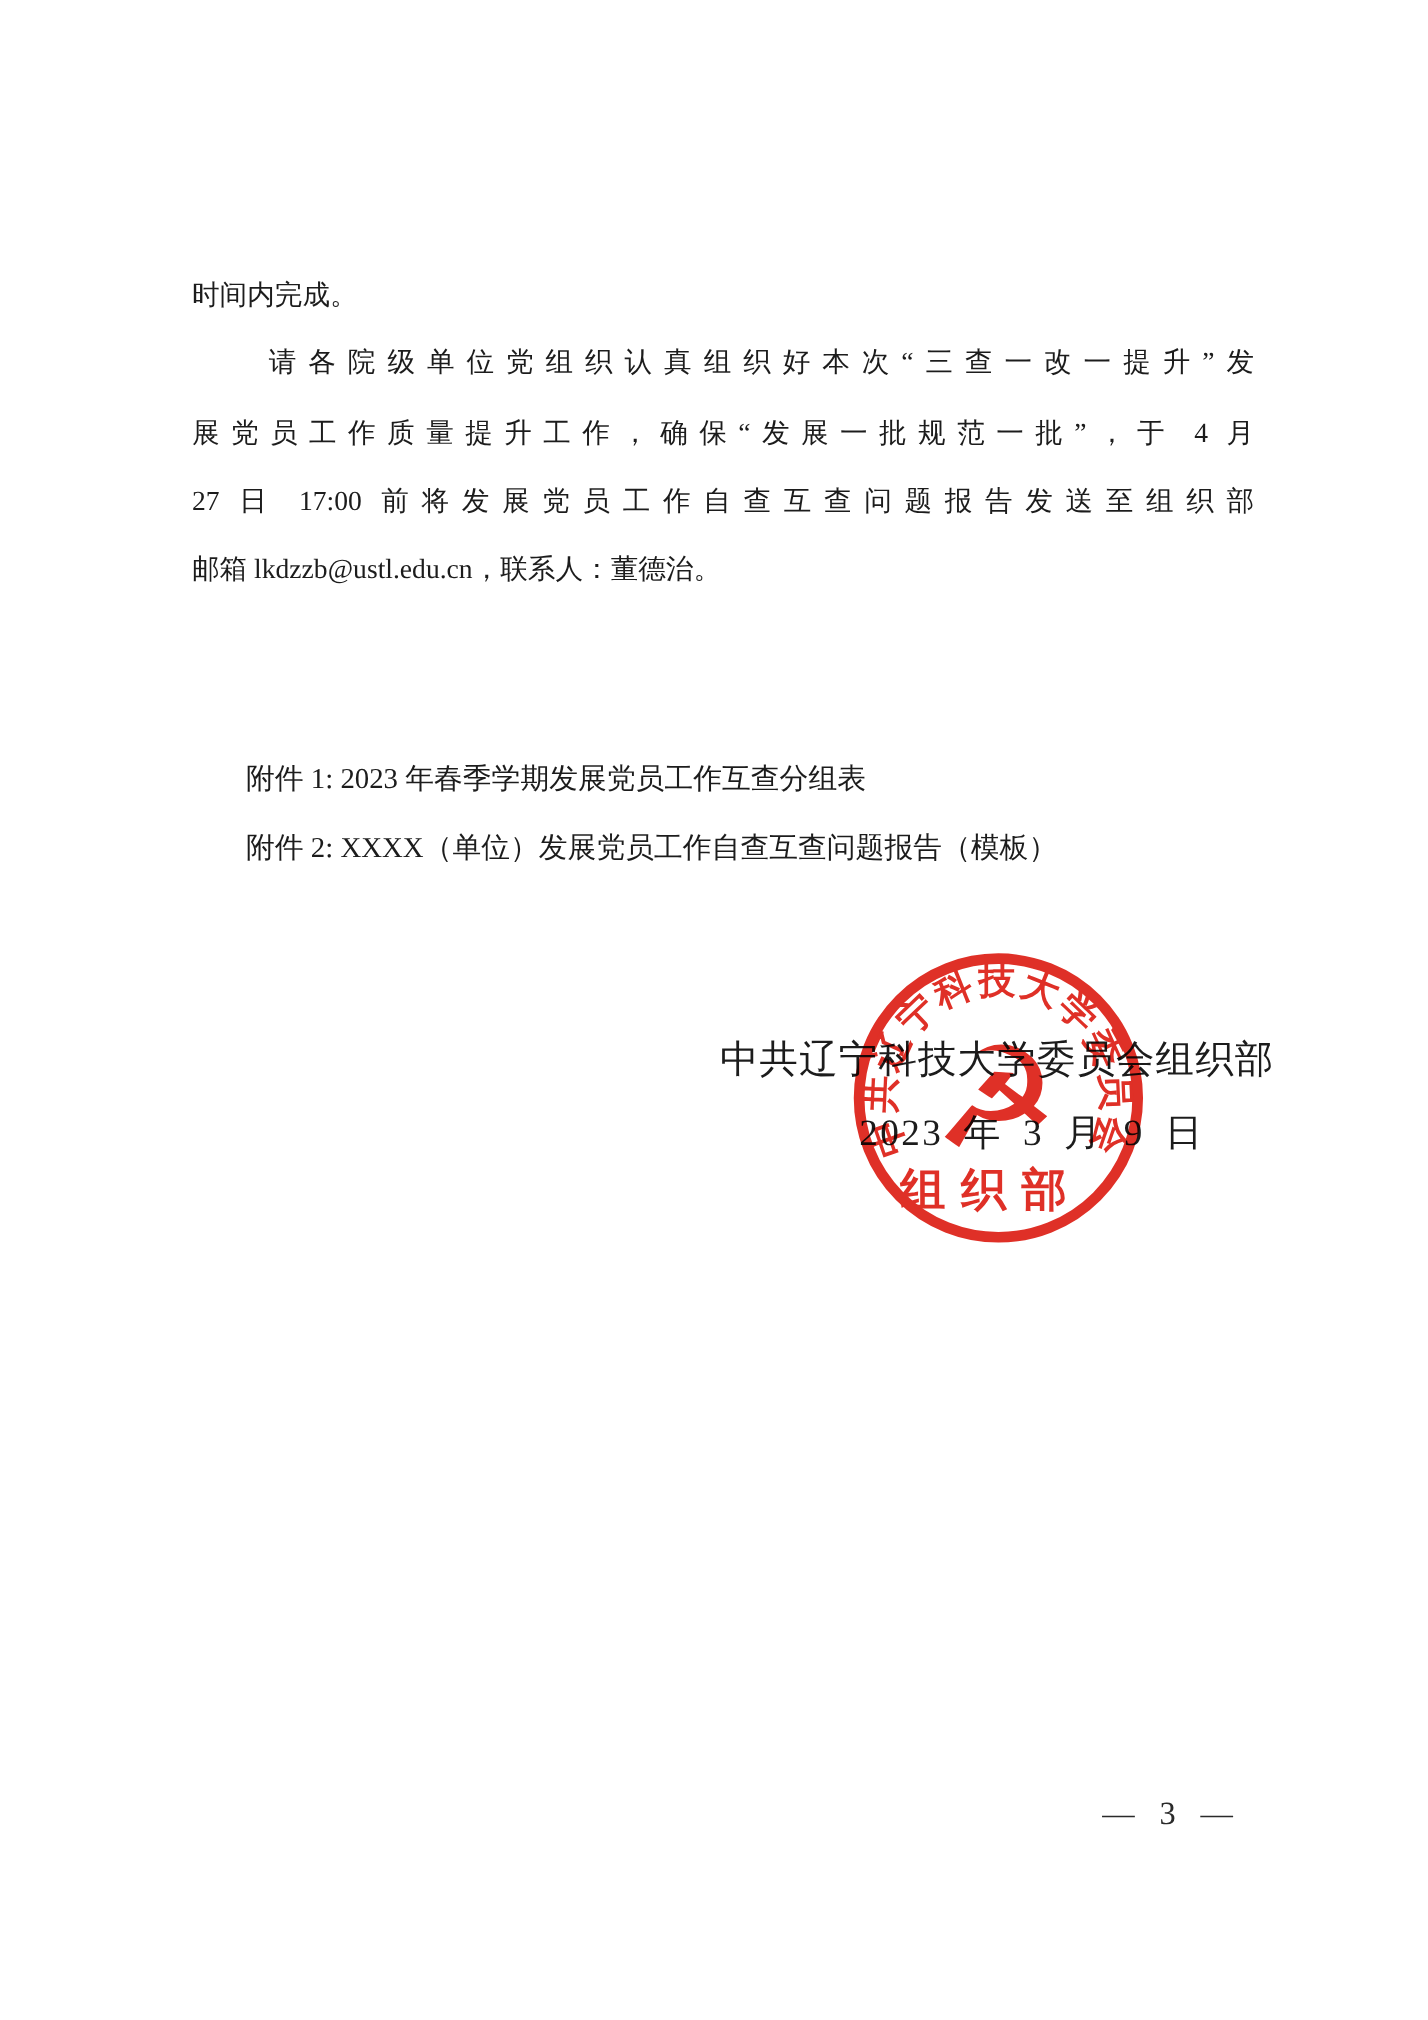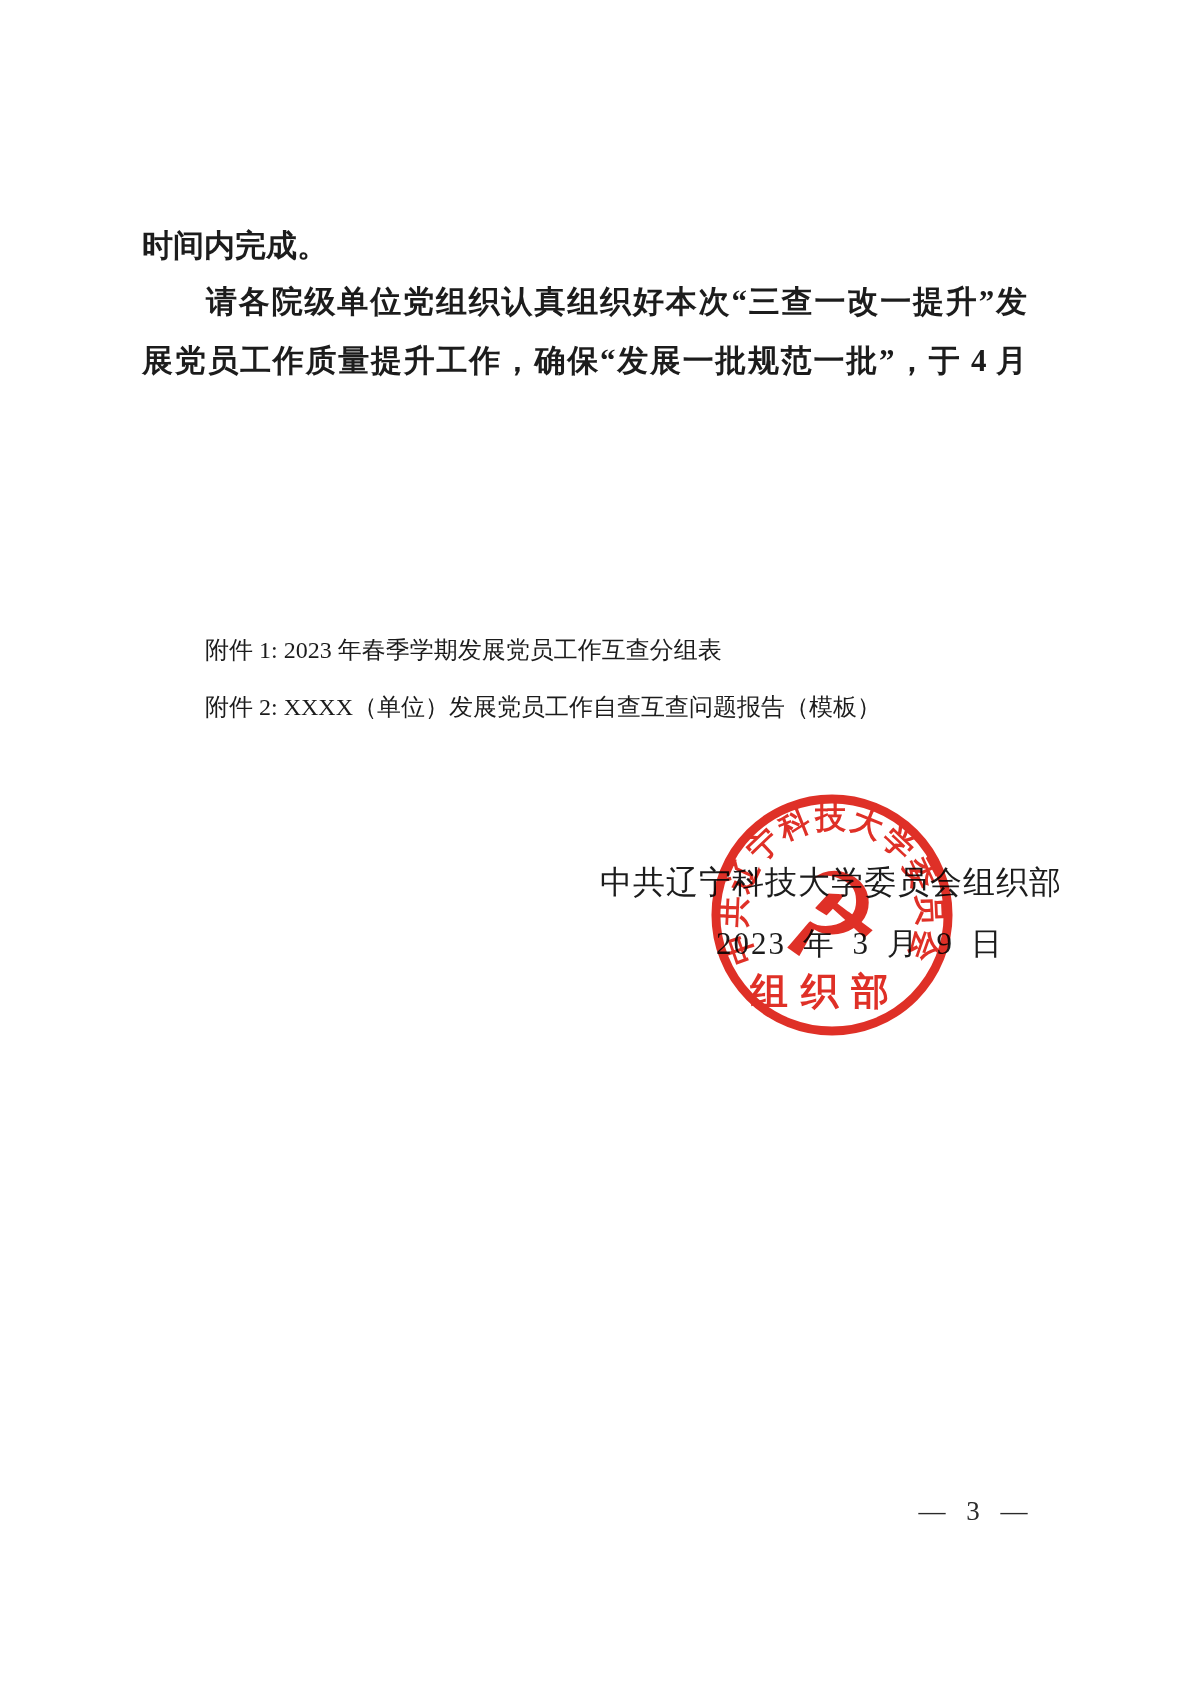--- a/index.html
+++ b/index.html
@@ -1,22 +1,22 @@
 <!DOCTYPE html>
 <html><head>
 <meta charset="utf-8">
 <style>
   html,body{margin:0;padding:0;background:#ffffff;}
   .page{
     position:relative;width:1190px;height:1683px;background:#ffffff;overflow:hidden;
     font-family:"Liberation Serif","DejaVu Serif",serif;color:#1c1c1c;
   }
   .body-line{
-    position:absolute;left:142px;width:885px;height:58px;line-height:58px;
-    font-size:31px;white-space:nowrap;font-weight:bold;
+    position:absolute;left:160px;width:885px;height:58px;line-height:58px;
+    font-size:23px;white-space:nowrap;
   }
   .jl{text-align:justify;text-align-last:justify;}
   .indent{padding-left:64px;width:821px;}
   .attachment-line{
     position:absolute;left:205px;height:57px;line-height:57px;font-size:24px;white-space:nowrap;
   }
   .sig-org{
     position:absolute;left:600px;top:862px;height:40px;line-height:40px;
     font-size:32px;letter-spacing:1px;white-space:nowrap;
   }
@@ -35,20 +35,22 @@
   .stamp text{font-family:"Liberation Sans","DejaVu Sans",sans-serif;}
 </style>
 </head>
 <body>
 
 <div class="page">
 
   <div class="body-line" style="top:217px">时间内完成。</div>
   <div class="body-line jl indent" style="top:273px">请各院级单位党组织认真组织好本次“三查一改一提升”发</div>
   <div class="body-line jl" style="top:332px">展党员工作质量提升工作，确保“发展一批规范一批”，于 4 月</div>
+  <div class="body-line jl" style="top:389px">27 日 17:00 前将发展党员工作自查互查问题报告发送至组织部</div>
+  <div class="body-line" style="top:446px">邮箱 lkdzzb@ustl.edu.cn，联系人：董德治。</div>
 
   <div class="attachment-line" style="top:622px">附件 1: 2023 年春季学期发展党员工作互查分组表</div>
   <div class="attachment-line" style="top:679px">附件 2: XXXX（单位）发展党员工作自查互查问题报告（模板）</div>
 
   <div class="sig-org">中共辽宁科技大学委员会组织部</div>
   <div class="sig-date">2023 年 3 月 9 日</div>
 
   <svg class="stamp" viewBox="0 0 250 250">
     <circle cx="125" cy="127" r="117" fill="none" stroke-width="9" stroke="#dd2016"></circle>
     <defs>

